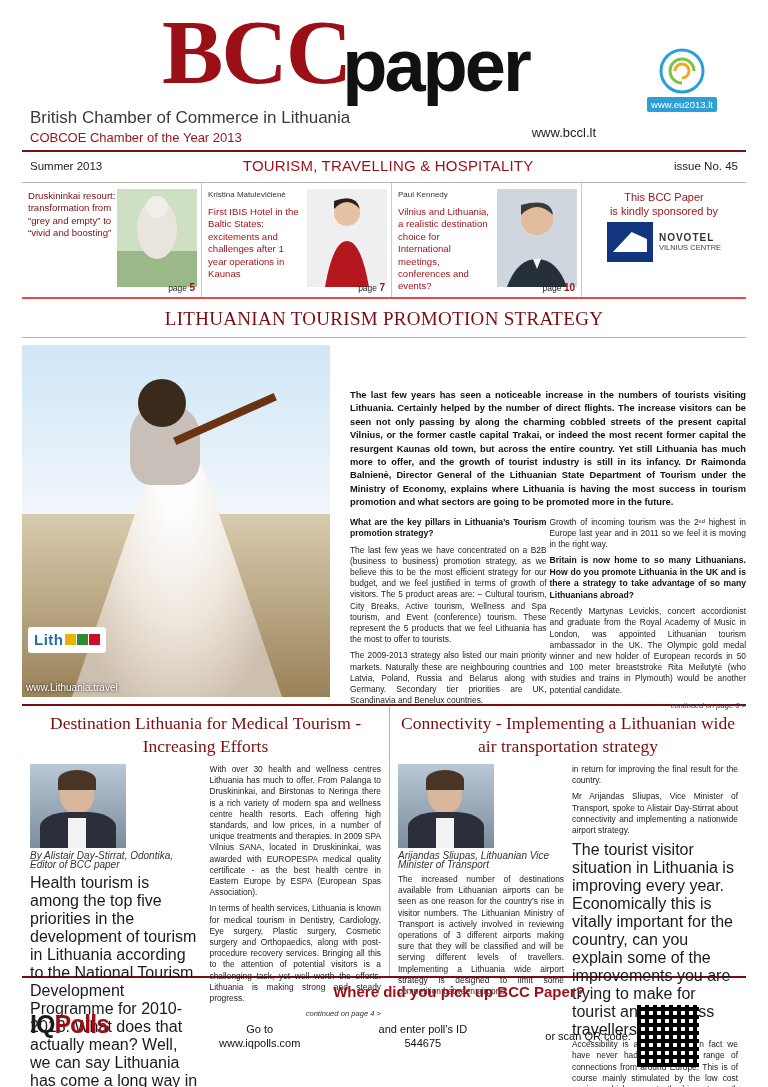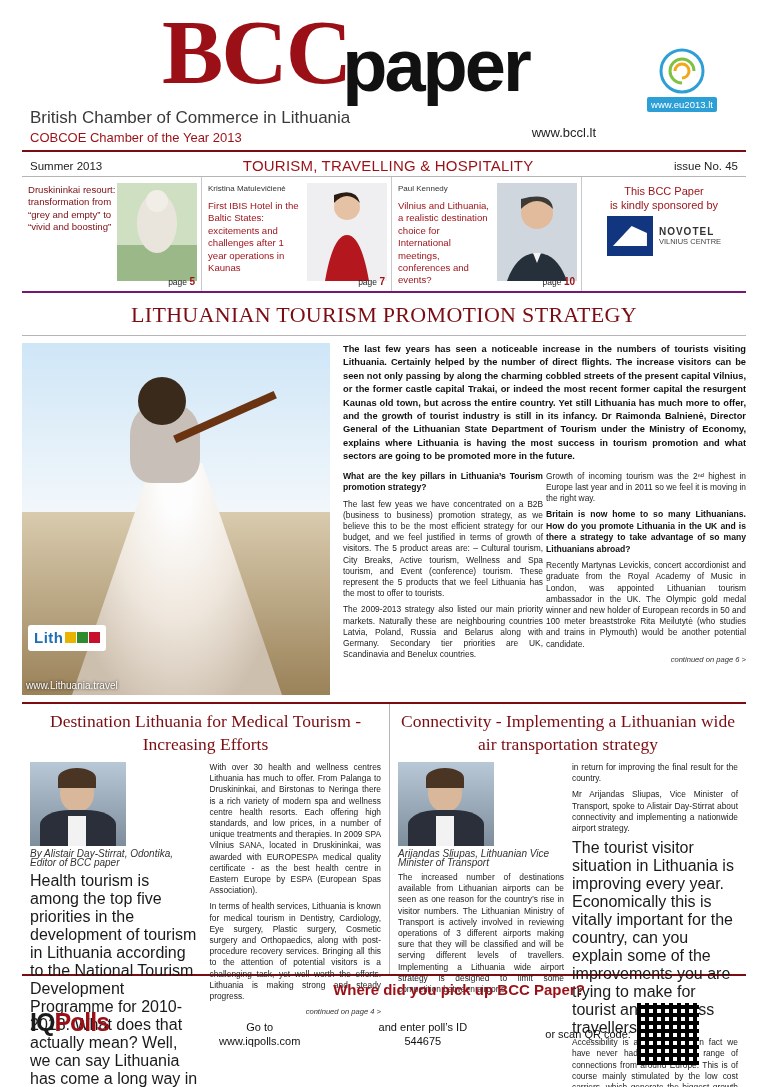--- a/index.html
+++ b/index.html
@@ -95,35 +95,35 @@
     padding: 2px 4px;
     border-radius: 2px;
     display: inline-block;
   }
 
   
   .issuebar {
     display: flex;
     align-items: center;
     justify-content: space-between;
-    padding: 5px 8px 2px 8px;
+    padding: 5px 8px 8px 8px;
     border-bottom: 1px solid #b5b5b5;
   }
   .issuebar .left { font-size: 11.5px; color: #222; }
   .issuebar .mid {
     font-size: 15px;
     color: #9b1017;
     letter-spacing: .2px;
   }
   .issuebar .right { font-size: 11.5px; color: #222; }
 
   
   .teasers {
     display: flex;
-    border-bottom: 2px solid #701a75;
+    border-bottom: 2px solid #ef4444;
     height: 116px;
   }
   .teaser {
     position: relative;
     border-right: 1px solid #c9c9c9;
     padding: 7px 6px 0 6px;
     display: flex;
     flex-direction: column;
   }
   .teaser:last-child { border-right: none; }
@@ -181,21 +181,21 @@
     background: #fff;
     clip-path: polygon(0 100%, 55% 0, 100% 35%, 100% 100%);
   }
   .novotel-txt { font-size: 7.5px; color: #444; line-height: 9px; }
   .novotel-txt b { font-size: 10px; color: #333; letter-spacing: 1px; }
 
   
   .headline {
     text-align: center;
     font-family: "Liberation Serif", serif;
-    font-size: 22px;
+    font-size: 19px;
     color: #7b0d12;
     padding: 9px 0 7px 0;
     border-bottom: 1px solid #b5b5b5;
     letter-spacing: .3px;
   }
 
   
   .lead {
     display: flex;
     border-bottom: 2px solid #7b0d12;
@@ -246,22 +246,23 @@
   .lt-logo .sq { display:inline-block; width:11px; height:11px; margin-left:1px; }
   .photo-caption {
     position: absolute;
     left: 4px; bottom: 4px;
     font-size: 10px;
     color: #fff;
     text-shadow: 0 0 3px #000;
   }
   .lead-text {
     flex: 1;
-    padding-left: 13px;
-    position: relative;
+    padding-left: 20px;
+    position: relative;
+    margin-top: 44px;
   }
   .lead-intro {
     font-size: 9.3px;
     line-height: 13.4px;
     font-weight: bold;
     color: #111;
     text-align: justify;
     margin-bottom: 7px;
   }
   .lead-cols {

